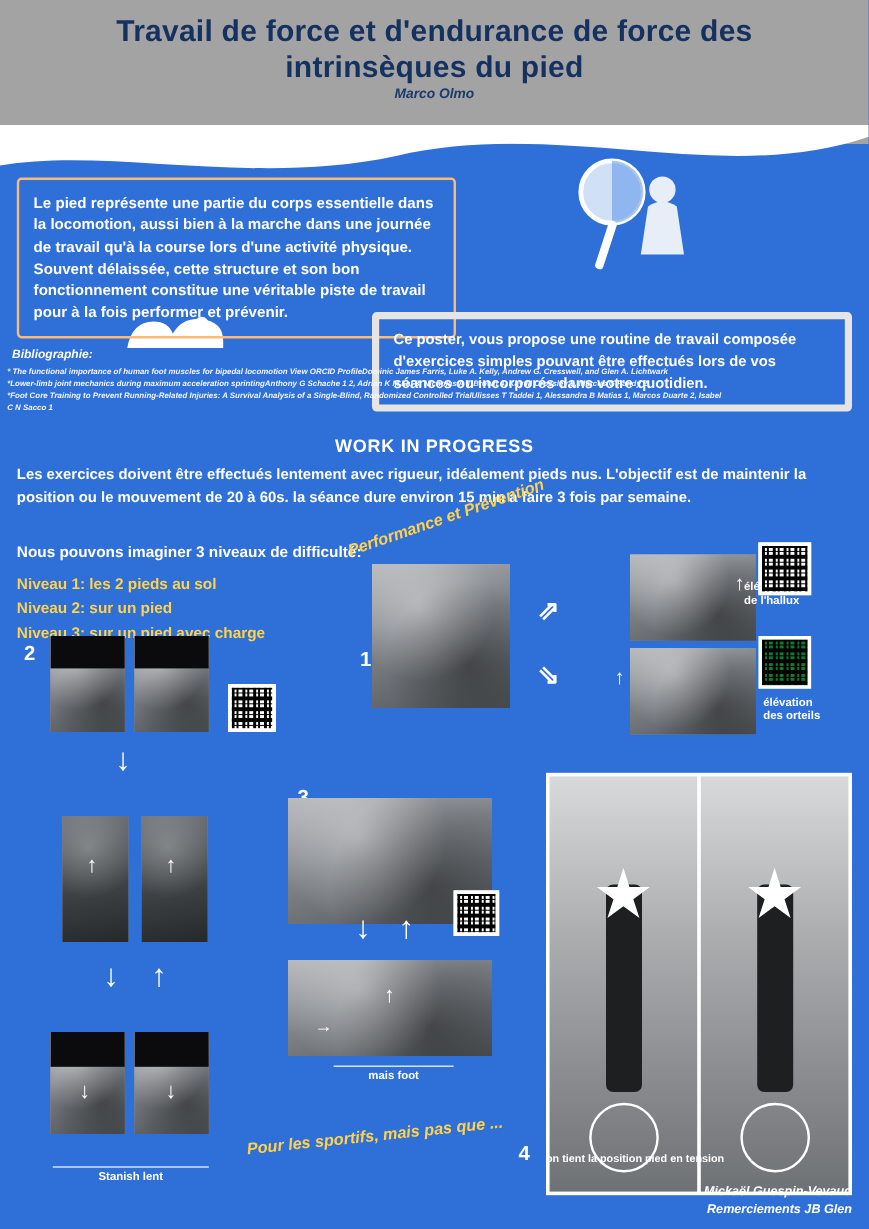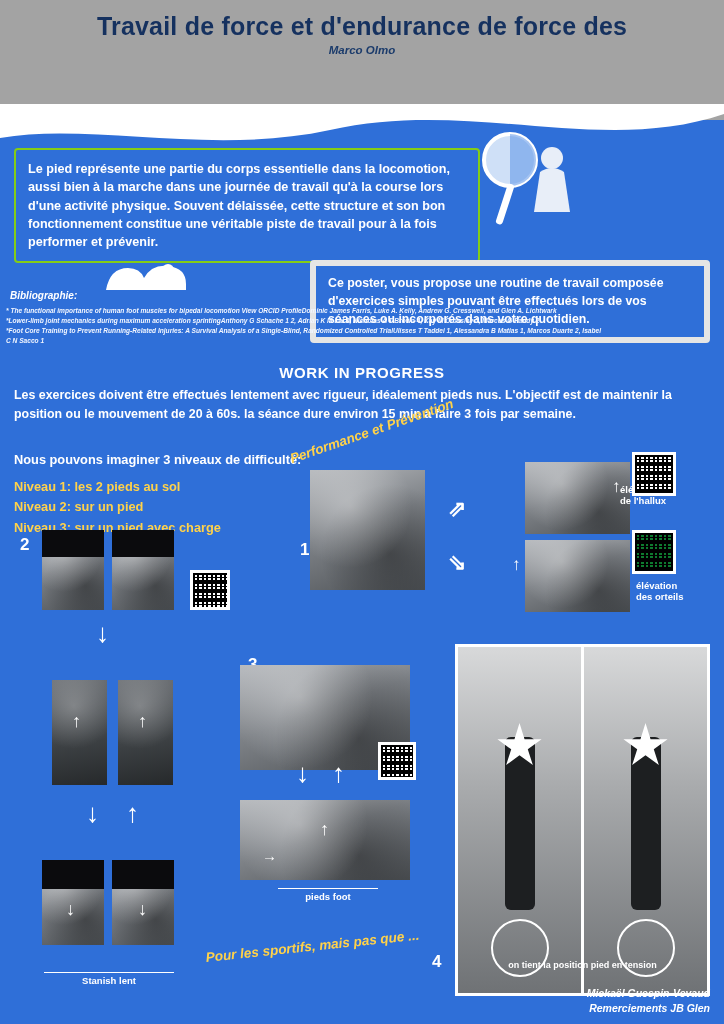--- a/index.html
+++ b/index.html
@@ -32,22 +32,22 @@
     color:#1b3b6b;
   }
   
   .wave {
     position:absolute; left:0; top:104px; width:724px; height:60px;
     overflow:hidden; pointer-events:none;
   }
 
   
   .intro-box {
-    position:absolute; left:14px; top:148px; width:466px;
-    border:2px solid #84cc16; border-radius:4px;
+    position:absolute; left:14px; top:148px; width:366px;
+    border:2px solid #fdba74; border-radius:4px;
     padding:10px 12px; font-size:12.6px; line-height:1.45;
     font-weight:bold;
   }
   .intro-box2 {
     position:absolute; left:310px; top:260px; width:400px;
     border:6px solid #e5e5e5; border-radius:4px;
     padding:9px 12px; font-size:12.3px; line-height:1.45;
     font-weight:bold;
   }
 
@@ -151,35 +151,36 @@
   }
   .figure-body {
     position:absolute; left:50%; top:26%; width:30px; height:50%;
     transform:translateX(-50%); background:#1d1f21; border-radius:6px;
   }
   .circle-mark {
     position:absolute; left:50%; bottom:16px; width:58px; height:58px;
     transform:translateX(-50%); border:2px solid #fff; border-radius:50%;
   }
   .pair-cap {
-    position:absolute; left:455px; top:960px; width:255px; text-align:center;
+    position:absolute; left:455px; top:960px; width:255px; text-align:left;
     font-size:9px; font-weight:bold;
   }
 
   .signature {
     position:absolute; right:14px; bottom:8px; text-align:right;
     font-size:10.5px; font-weight:bold; font-style:italic; line-height:1.45;
   }
 </style>
 </head>
 <body>
 
 <div class="header">
   <div class="title">
     <div>Travail de force et d'endurance de force des</div>
+    <div>intrinsèques du pied</div>
   </div>
   <div class="author">Marco Olmo</div>
 </div>
 
 <div class="wave">
   <svg width="724" height="60" viewBox="0 0 724 60" preserveAspectRatio="none">
     <path d="M0,0 L724,0 L724,10 C600,52 470,-6 330,26 C210,52 90,18 0,34 Z" fill="#ffffff"></path>
   </svg>
 </div>
 
@@ -271,21 +272,21 @@
 <div class="num" style="left:248px; top:655px;">3</div>
 <div class="photo" style="left:240px; top:665px; width:170px; height:105px;"></div>
 <div class="qr" style="left:378px; top:742px; width:38px; height:38px;"></div>
 
 <div class="arrow" style="left:296px; top:760px; font-size:26px;">↓</div>
 <div class="arrow" style="left:332px; top:760px; font-size:26px;">↑</div>
 
 <div class="photo" style="left:240px; top:800px; width:170px; height:80px;"></div>
 <div class="arrow" style="left:320px; top:820px; font-size:18px;">↑</div>
 <div class="arrow" style="left:262px; top:848px; font-size:15px;">→</div>
-<div class="cap underline-cap" style="left:278px; top:888px; width:100px;">pieds foot</div>
+<div class="cap underline-cap" style="left:278px; top:888px; width:100px;">mais foot</div>
 
 <div class="num" style="left:432px; top:952px;">4</div>
 <div class="pair-panel">
   <div class="half">
     <div class="figure-body"></div>
     <div class="star"></div>
     <div class="circle-mark"></div>
   </div>
   <div class="half">
     <div class="figure-body"></div>

